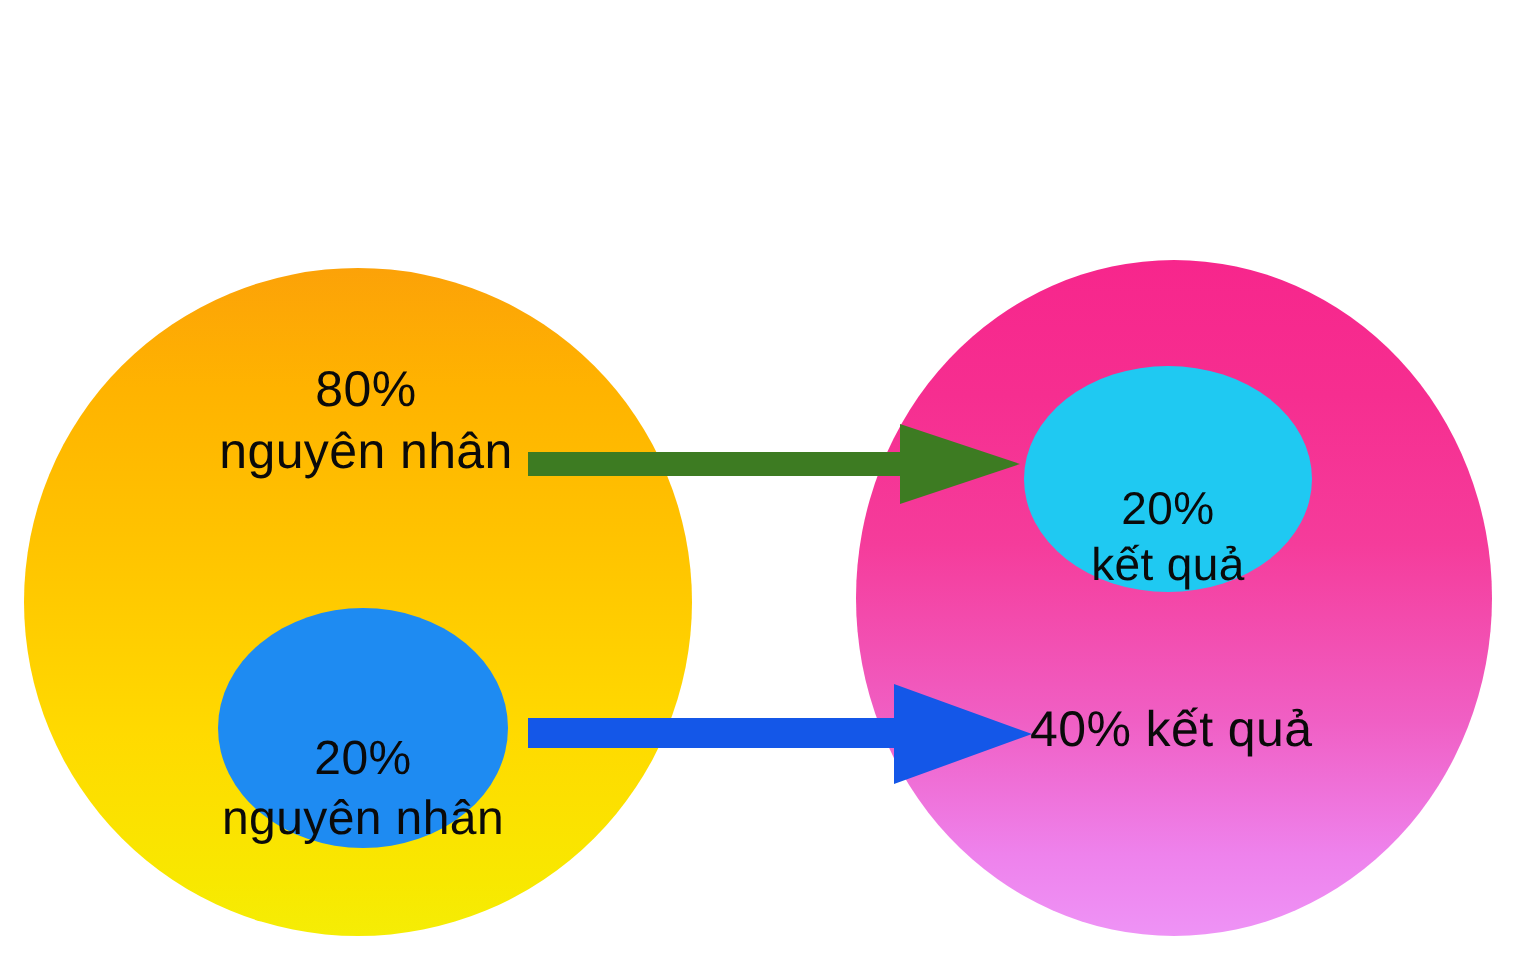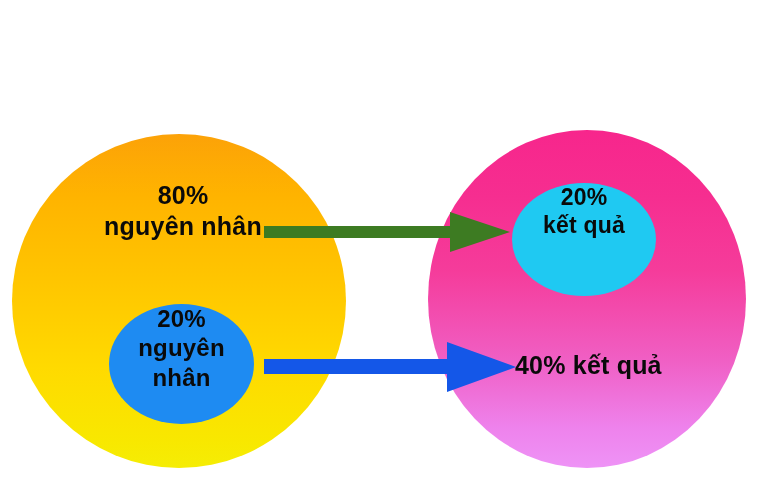--- a/index.html
+++ b/index.html
@@ -38,41 +38,41 @@
     background: linear-gradient(to bottom, #F7268C 0%, #F62E90 20%, #F53C9B 42%, #F05FC4 68%, #EE82EC 88%, #EE93F6 100%);
   }
 
   
   .inner-circle {
     position: absolute;
     border-radius: 50%;
     display: flex;
     flex-direction: column;
     align-items: center;
-    justify-content: flex-start;
+    justify-content: flex-end;
   }
   #cause-inner-circle {
     left: 109px;
     top: 304px;
     width: 145px;
     height: 120px;
     background: #1E8BF2;
   }
   #result-inner-circle {
     left: 512px;
     top: 183px;
     width: 144px;
     height: 113px;
     background: #1FC9F2;
   }
 
   
   .label {
     color: #0a0a0a;
-    font-weight: bold;
+    font-weight: normal;
     text-align: center;
     line-height: 1.22;
     letter-spacing: 0.2px;
     white-space: pre-line;
     user-select: none;
   }
   #cause-major-label {
     position: absolute;
     left: 103px;
     top: 180px;

